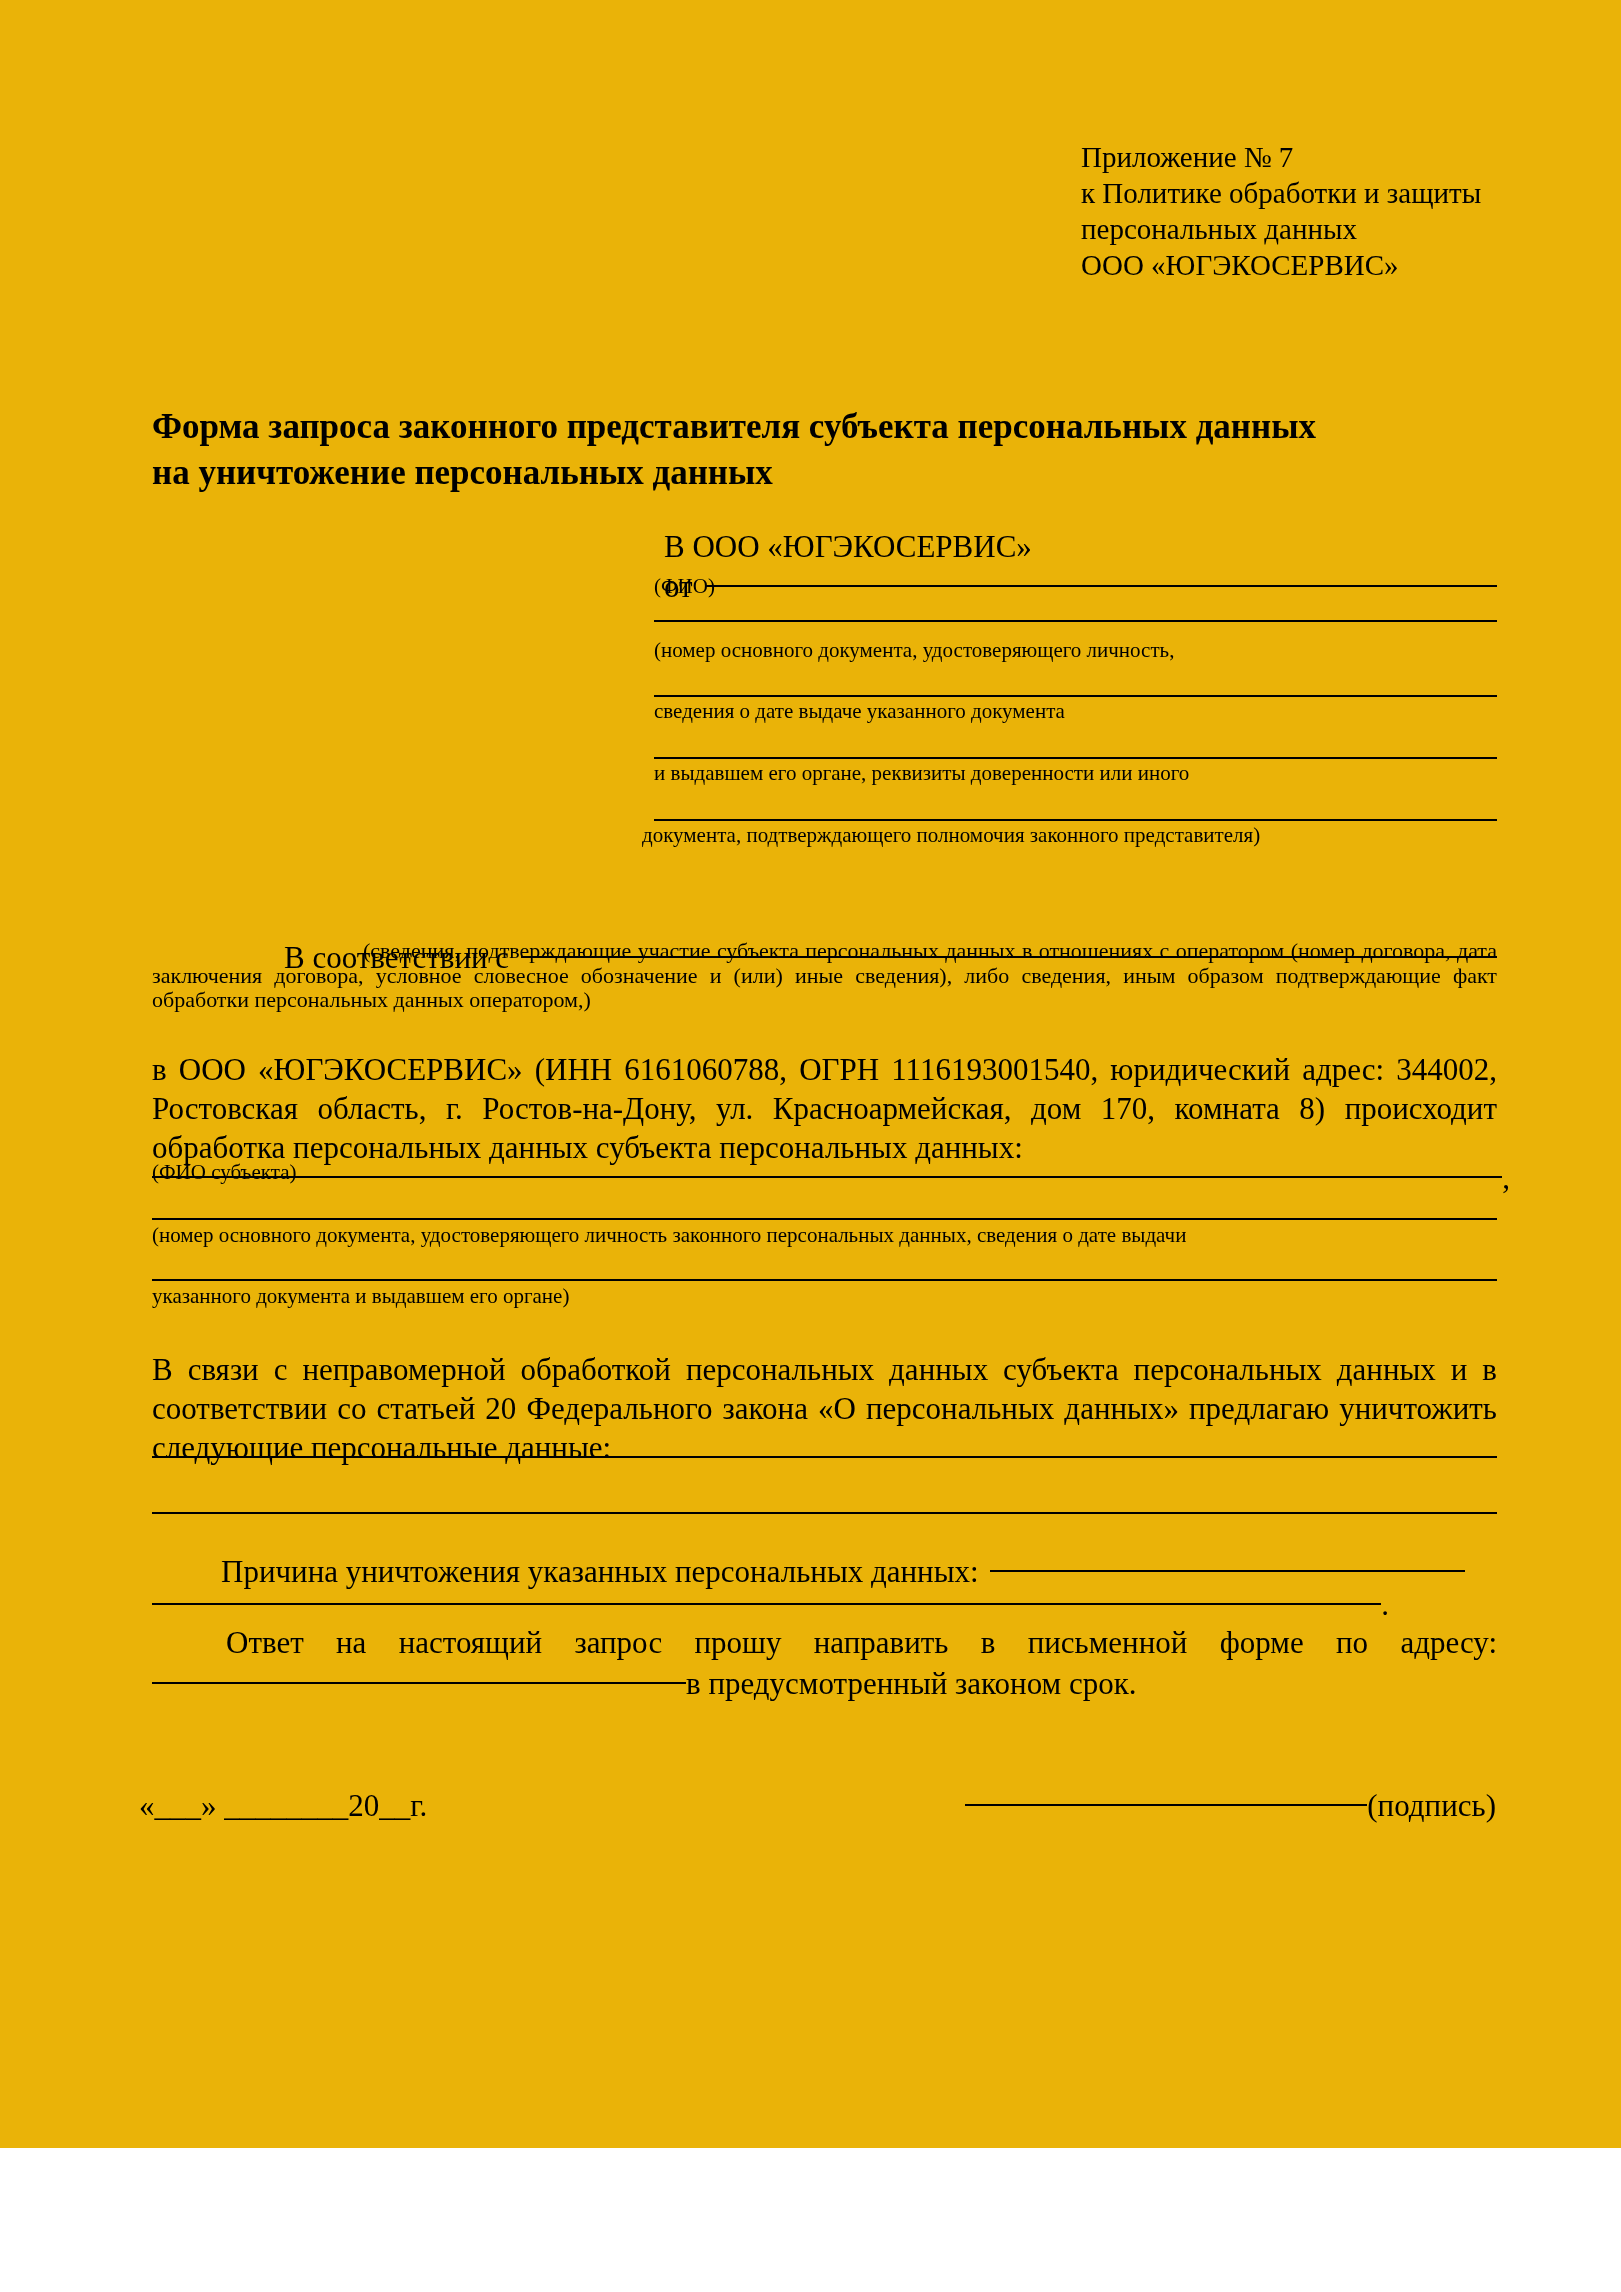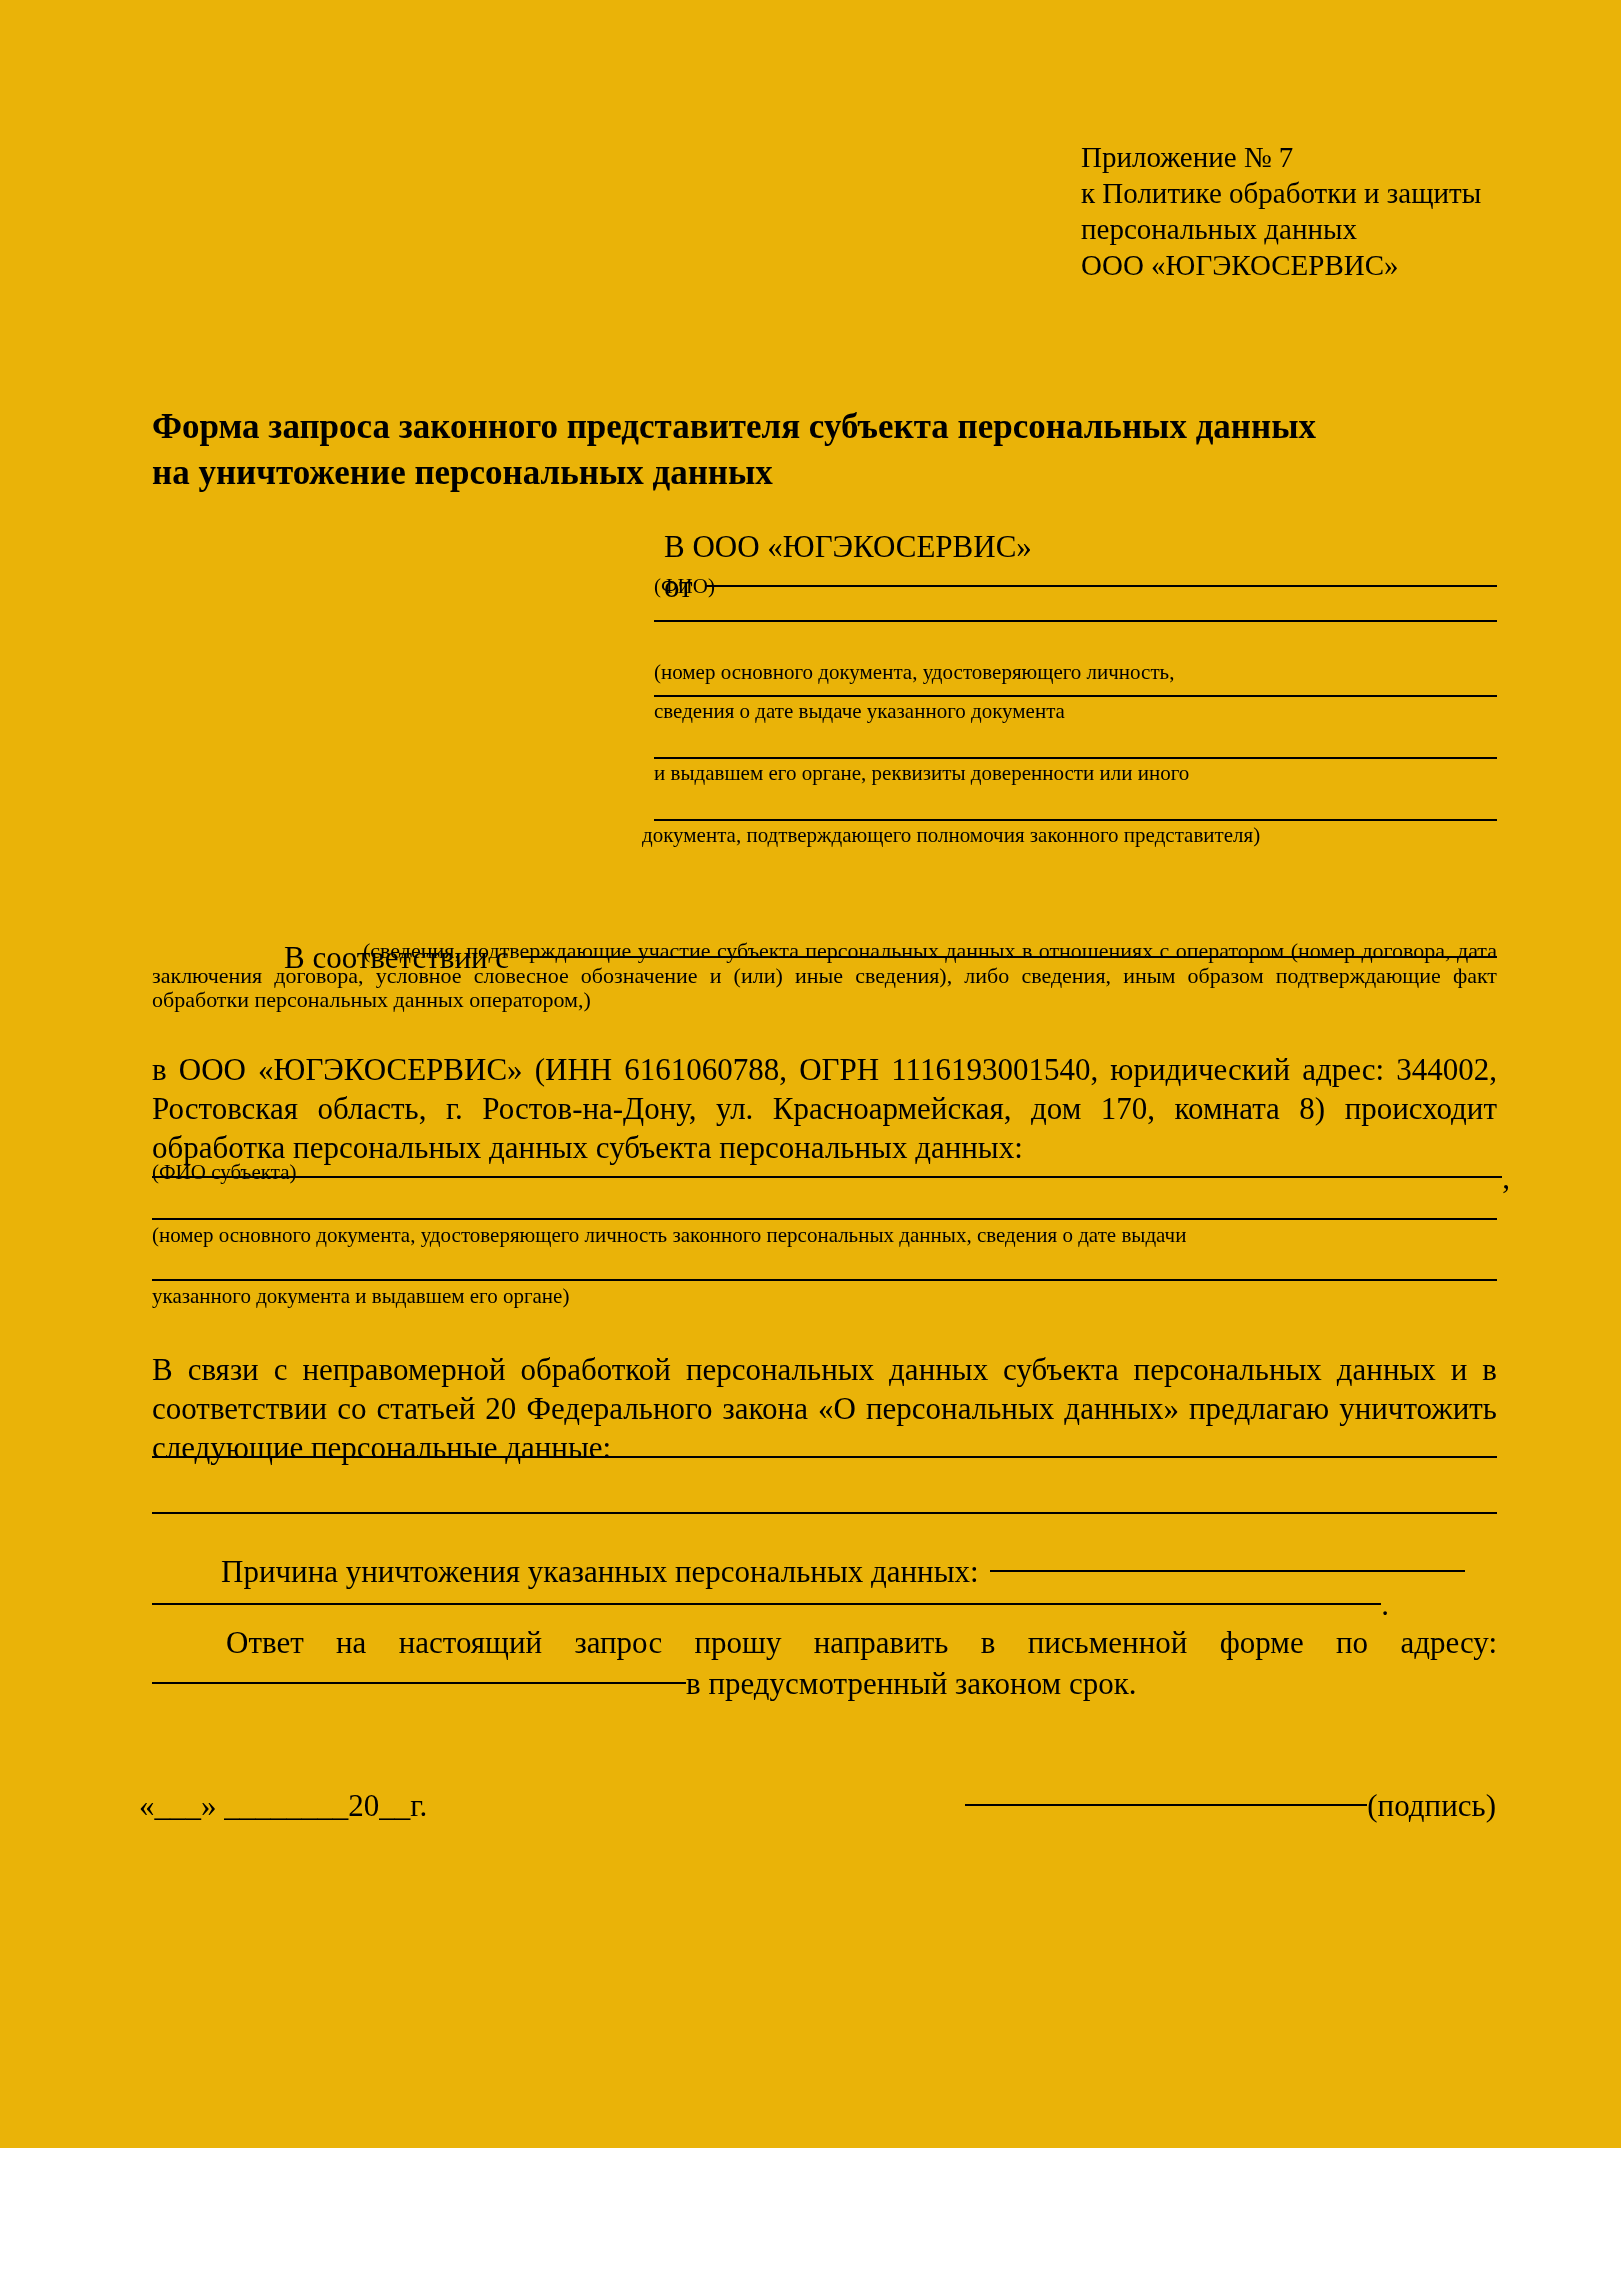--- a/index.html
+++ b/index.html
@@ -42,21 +42,21 @@
 
   <div class="abs body-text" style="left:664px; top:492px;">В ООО «ЮГЭКОСЕРВИС»</div>
 
   <div class="flexrow body-text" style="left:664px; top:532px; width:833px;">
     <span class="nowrap" style="margin-right:13.7px;">от</span>
     <span class="fill"></span>
   </div>
   <div class="abs caption" style="left:654px; top:576px; width:843px;">(ФИО)</div>
 
   <div class="rule" style="left:654px; top:620px; width:843px;"></div>
-  <div class="abs caption" style="left:654px; top:662px; width:843px;">(номер основного документа, удостоверяющего личность,</div>
+  <div class="abs caption" style="left:654px; top:640px; width:843px;">(номер основного документа, удостоверяющего личность,</div>
 
   <div class="rule" style="left:654px; top:695px; width:843px;"></div>
   <div class="abs caption" style="left:654px; top:701px; width:843px;">сведения о дате выдаче указанного документа</div>
 
   <div class="rule" style="left:654px; top:757px; width:843px;"></div>
   <div class="abs caption" style="left:654px; top:763px; width:843px;">и выдавшем его органе, реквизиты доверенности или иного</div>
 
   <div class="rule" style="left:654px; top:819px; width:843px;"></div>
   <div class="abs caption" style="left:642px; top:825px; width:863px;">документа, подтверждающего полномочия законного представителя)</div>
 

